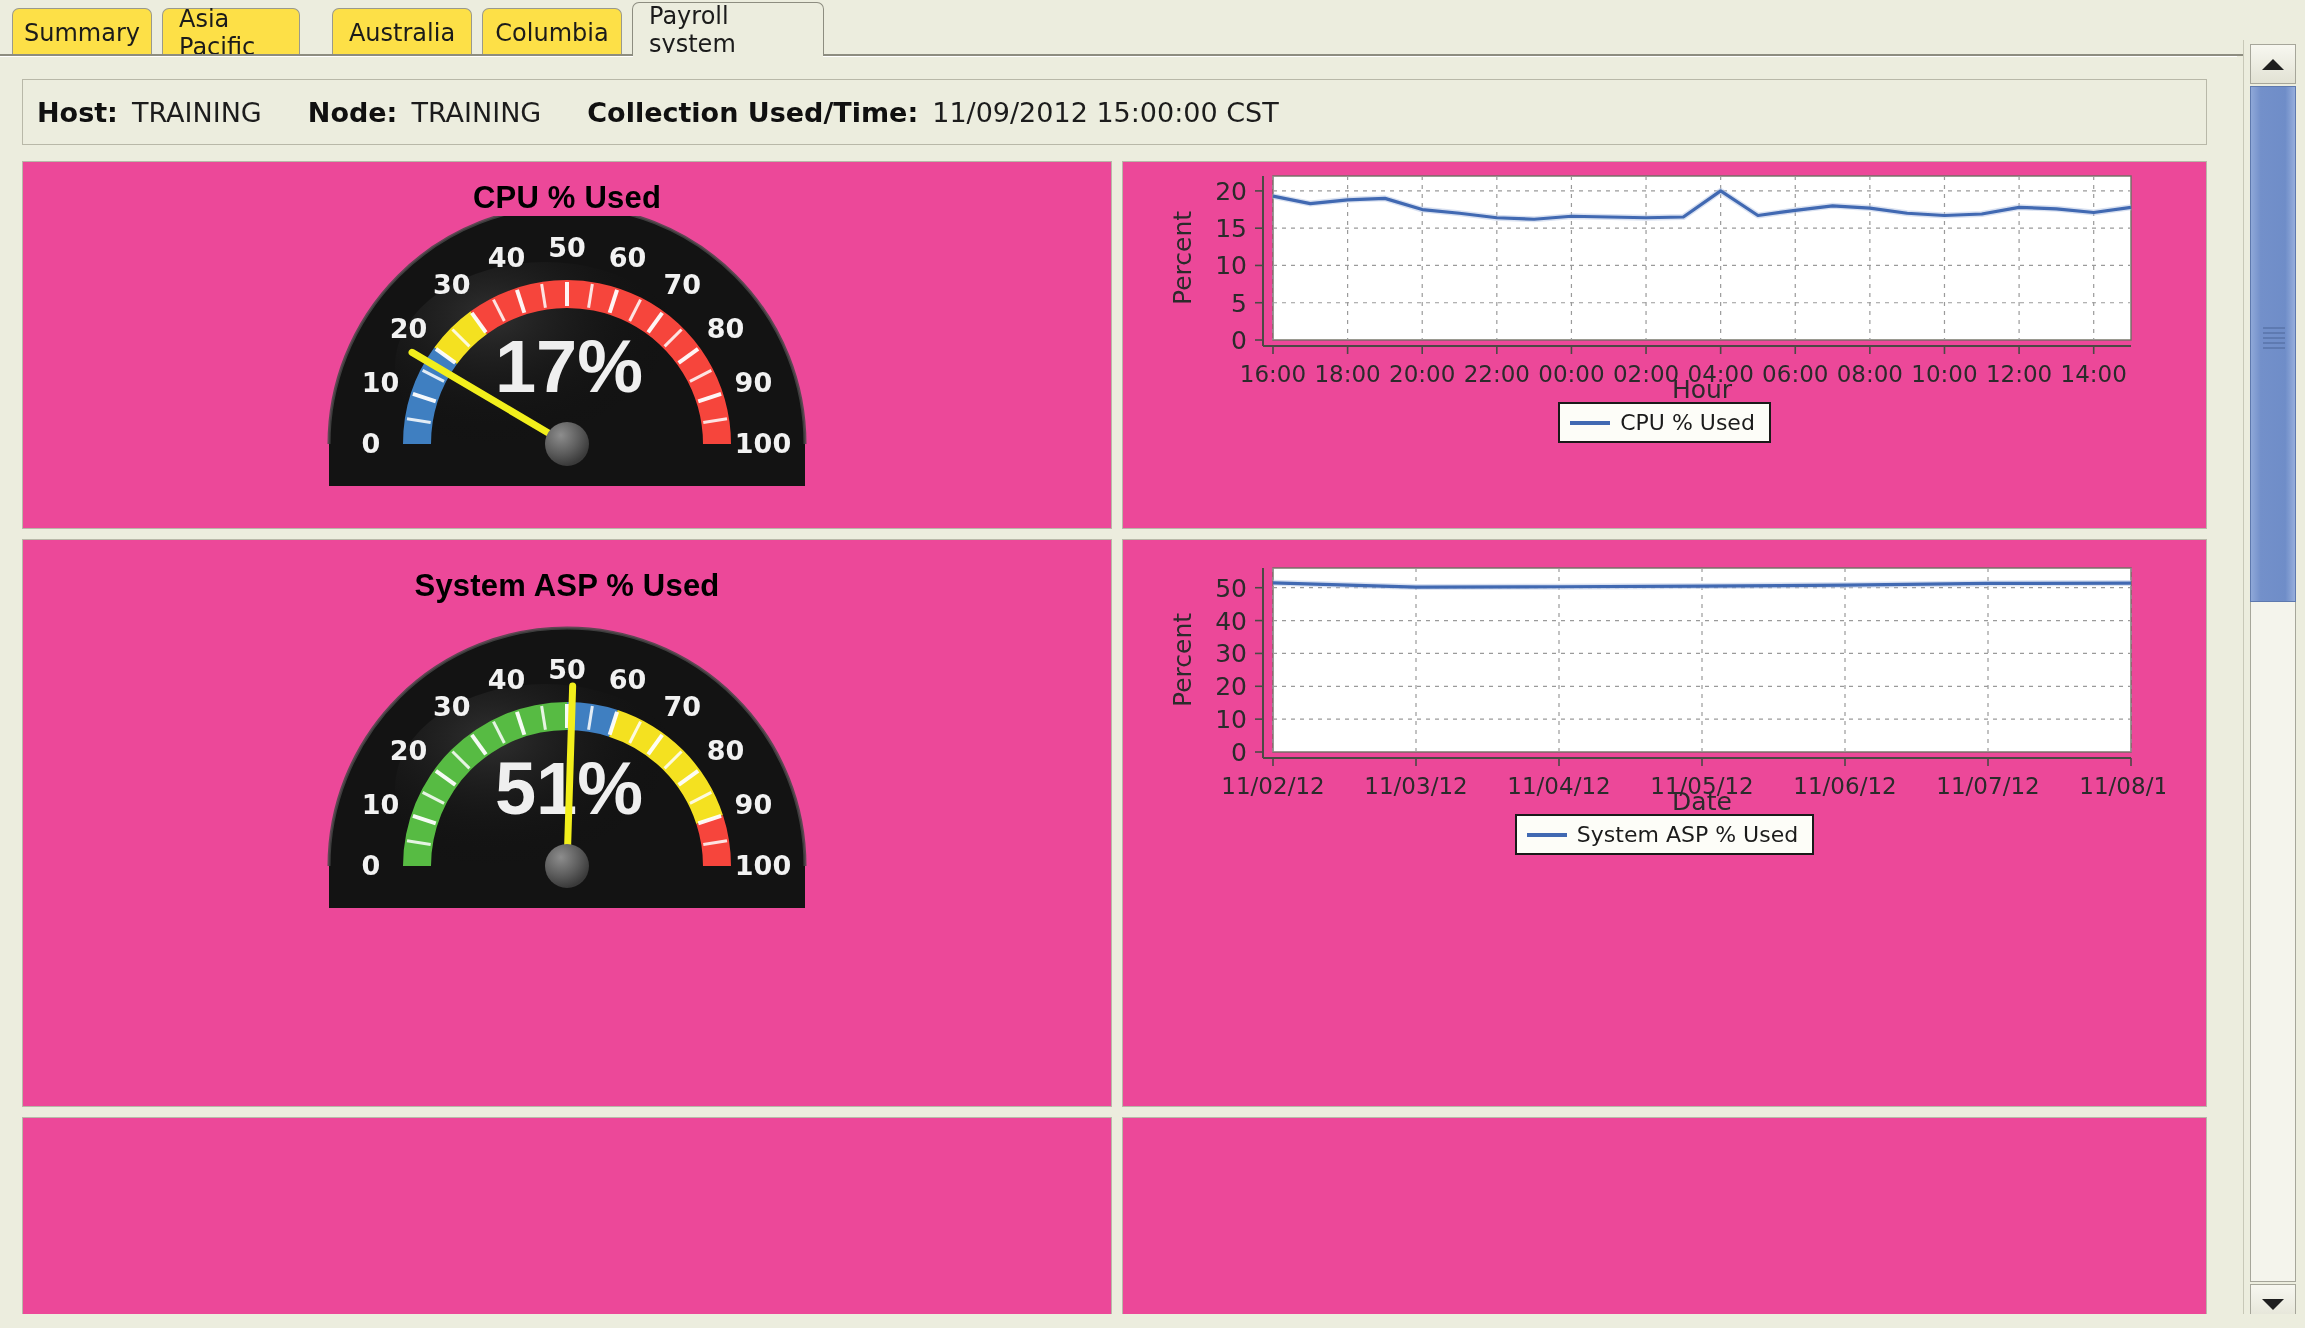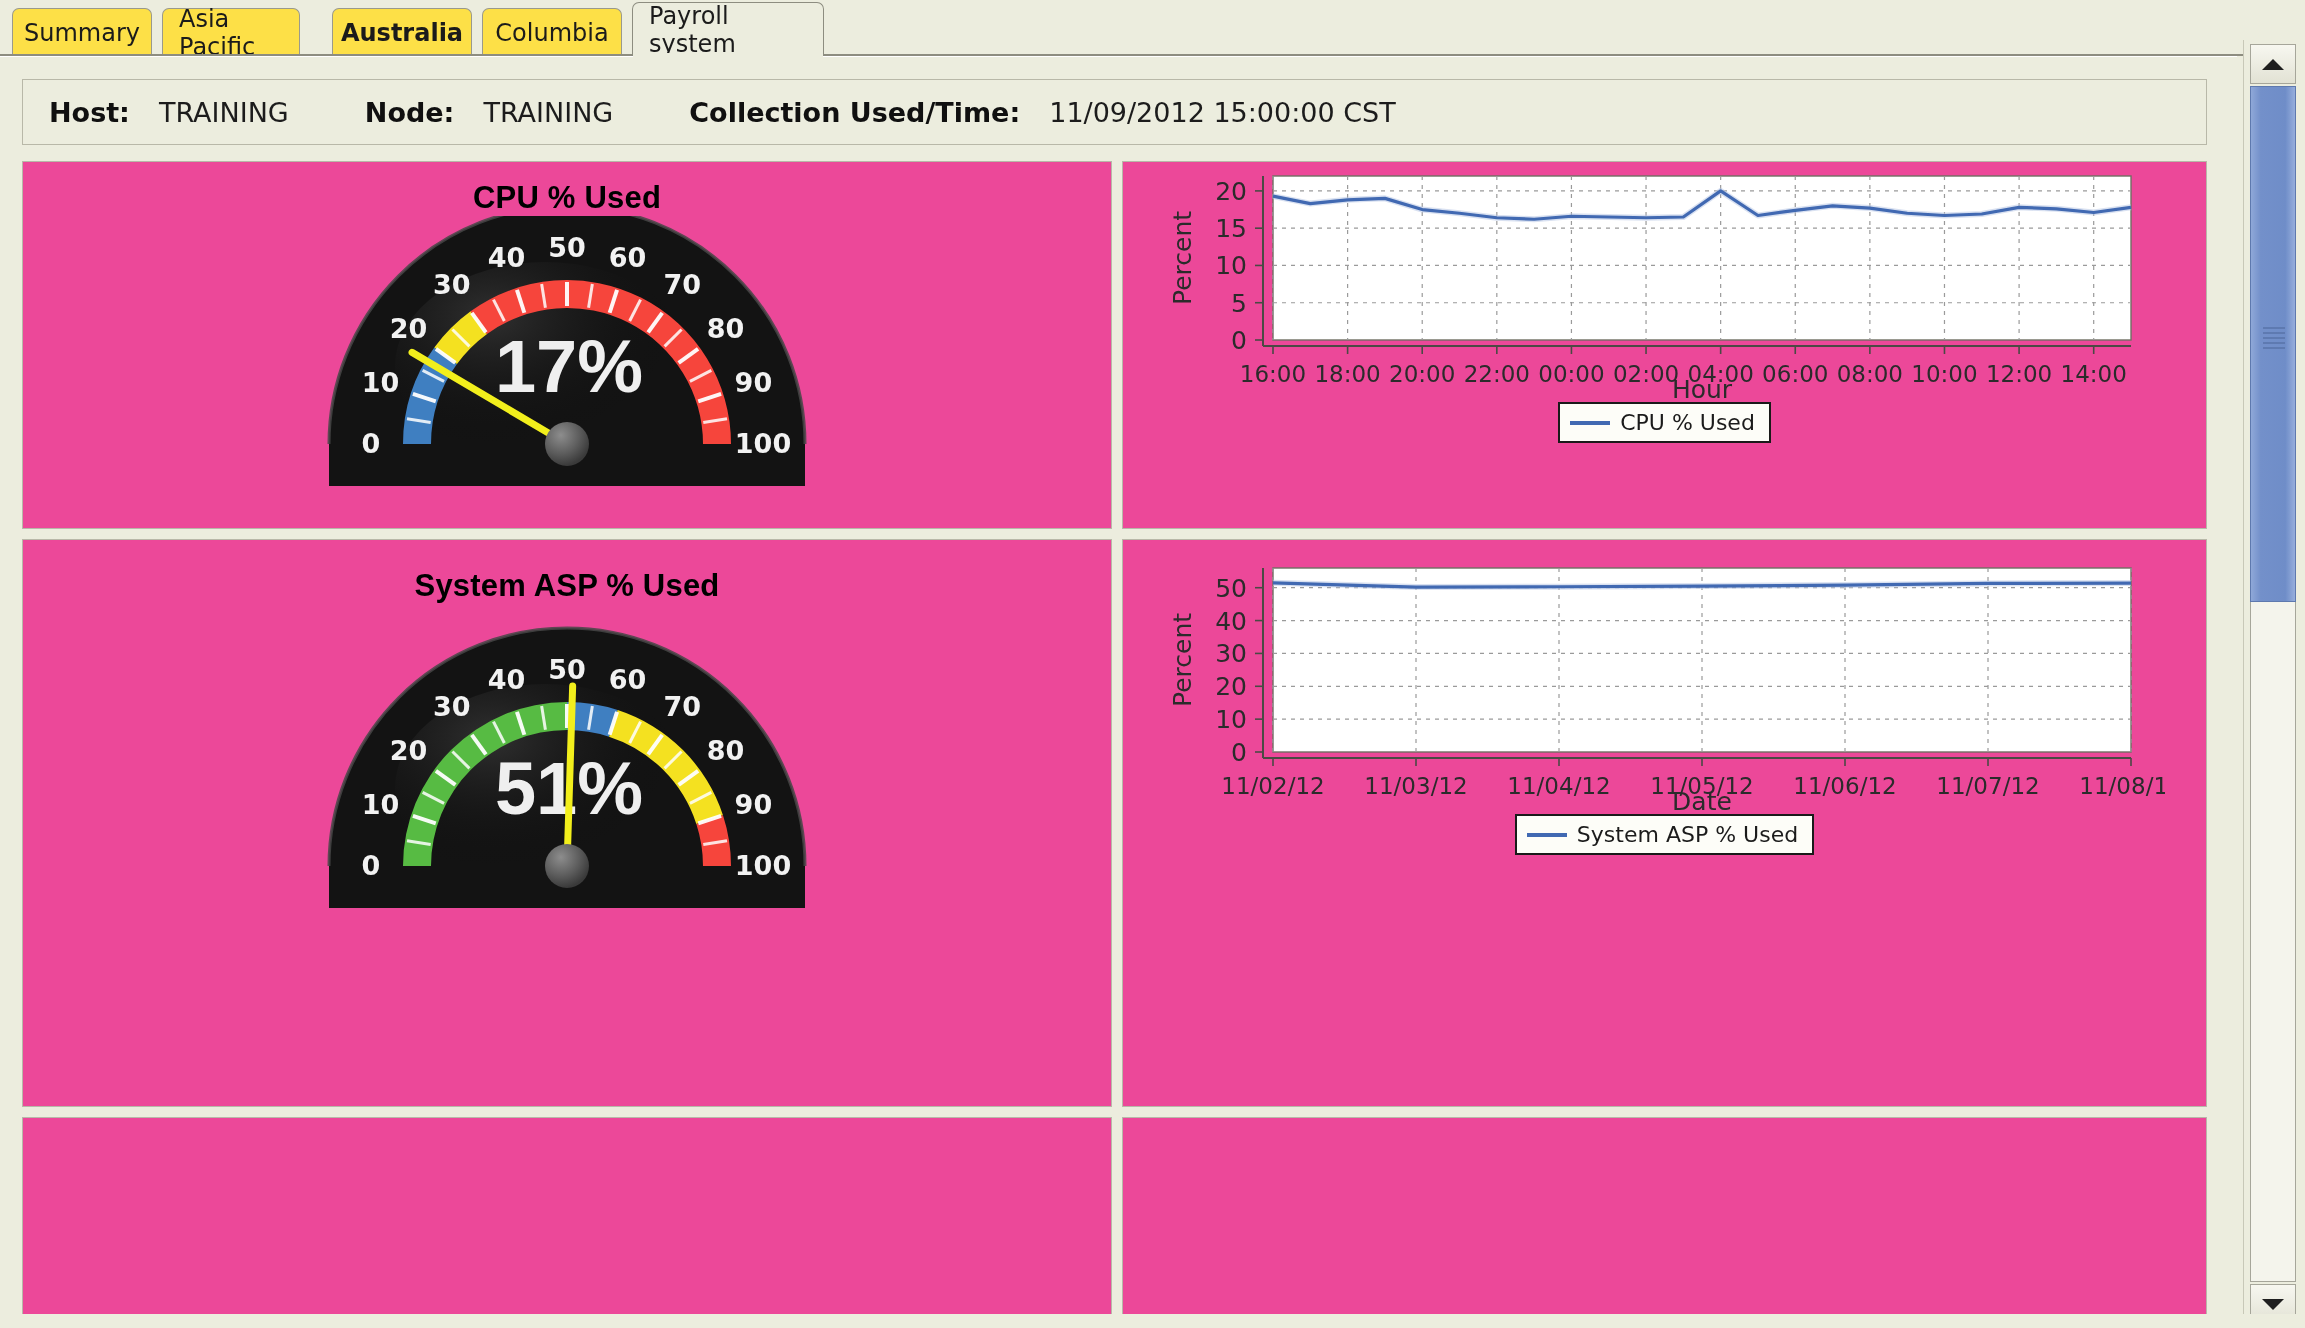--- a/index.html
+++ b/index.html
@@ -53,22 +53,22 @@
     border-top: 1px solid #ffffff;
   }
 
   
   #hostbar {
     position: absolute; left: 22px; top: 22px;
     width: 2185px; height: 66px;
     background: #ecedde;
     border: 1px solid #b8b8a8;
     display: flex; align-items: center;
-    padding-left: 26px;
-    gap: 15px;
+    padding-left: 14px;
+    gap: 0px;
     white-space: nowrap;
   }
   .hb-label { font-size: 27px; font-weight: bold; color: #101010; }
   .hb-value { font-size: 27px; color: #1c1c1c; margin-left: 14px; }
   .hb-gap { display: inline-block; width: 46px; }
 
   
   .card {
     position: absolute;
     background: #ec4899;
@@ -149,21 +149,21 @@
 
 <div id="app">
 
   <div id="tabstrip">
     <div class="tab" style="left:12px;width:140px;">
       <span>Summary</span>
     </div>
     <div class="tab" style="left:162px;width:138px;">
       <span>Asia Pacific</span>
     </div>
-    <div class="tab" style="left:332px;width:140px;font-weight:bold;">
+    <div class="tab" style="left:332px;width:140px;">
       <span>Australia</span>
     </div>
     <div class="tab" style="left:482px;width:140px;">
       <span>Columbia</span>
     </div>
     <div id="tab-underline"></div>
     <div class="tab active" style="left:632px;width:192px;">
       <span>Payroll system</span>
     </div>
     <div id="tab-underline-cover" style="left:633px;width:190px;"></div>

